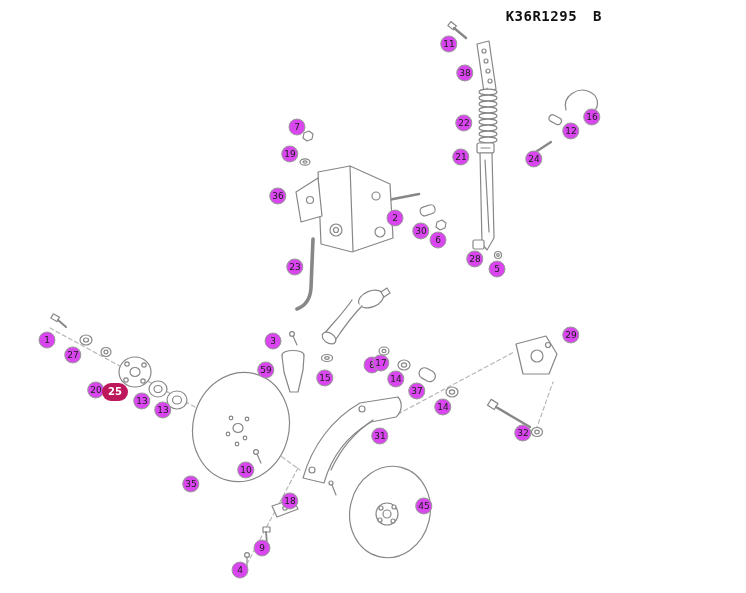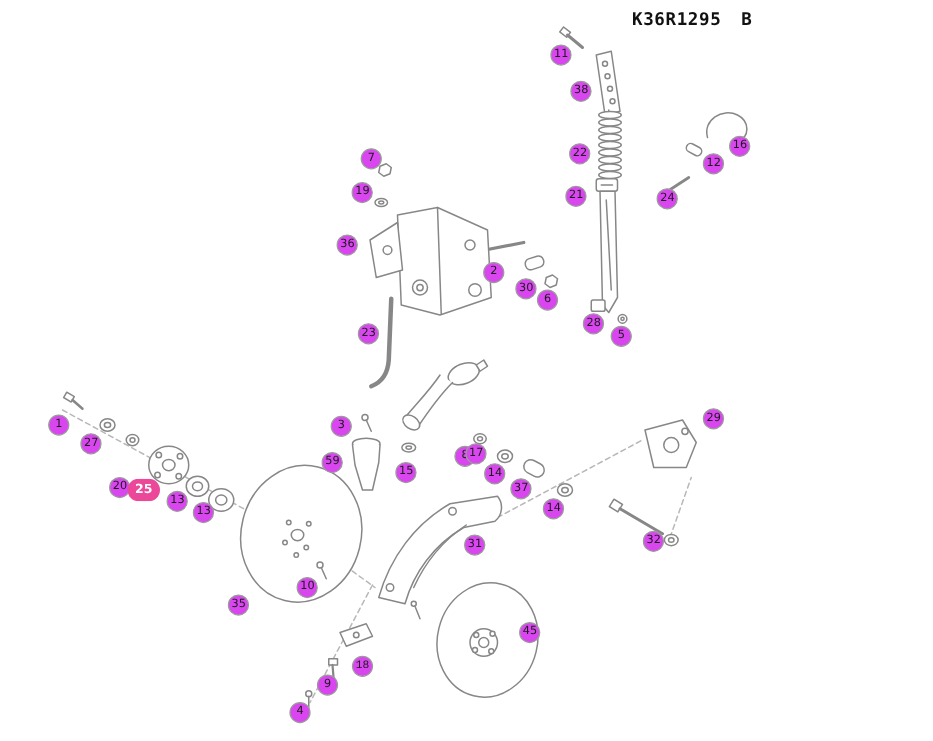--- a/index.html
+++ b/index.html
@@ -298,28 +298,28 @@
       <div class="callout" style="left: 246px; top: 470px; border-color: rgb(155, 155, 155); color: rgb(28, 28, 28);">10</div>
       <div class="callout" style="left: 449px; top: 44px; border-color: rgb(155, 155, 155); color: rgb(28, 28, 28);">11</div>
       <div class="callout" style="left: 571px; top: 131px; border-color: rgb(155, 155, 155); color: rgb(28, 28, 28);">12</div>
       <div class="callout" style="left: 142px; top: 401px; border-color: rgb(155, 155, 155); color: rgb(28, 28, 28);">13</div>
       <div class="callout" style="left: 163px; top: 410px; border-color: rgb(155, 155, 155); color: rgb(28, 28, 28);">13</div>
       <div class="callout" style="left: 396px; top: 379px; border-color: rgb(155, 155, 155); color: rgb(28, 28, 28);">14</div>
       <div class="callout" style="left: 443px; top: 407px; border-color: rgb(155, 155, 155); color: rgb(28, 28, 28);">14</div>
       <div class="callout" style="left: 325px; top: 378px; border-color: rgb(155, 155, 155); color: rgb(28, 28, 28);">15</div>
       <div class="callout" style="left: 592px; top: 117px; border-color: rgb(155, 155, 155); color: rgb(28, 28, 28);">16</div>
       <div class="callout" style="left: 345px; top: 363px; border-color: rgb(155, 155, 155); color: rgb(28, 28, 28); margin-left: 36px;">17</div>
-      <div class="callout" style="left: 290px; top: 533px; border-color: rgb(155, 155, 155); color: rgb(28, 28, 28); font-family: Liberation Mono, monospace;">18</div>
+      <div class="callout" style="left: 290px; top: 501px; border-color: rgb(155, 155, 155); color: rgb(28, 28, 28);">18</div>
       <div class="callout" style="left: 290px; top: 154px; border-color: rgb(155, 155, 155); color: rgb(28, 28, 28);">19</div>
       <div class="callout" style="left: 96px; top: 390px; border-color: rgb(155, 155, 155); color: rgb(28, 28, 28);">20</div>
       <div class="callout" style="left: 461px; top: 157px; border-color: rgb(155, 155, 155); color: rgb(28, 28, 28);">21</div>
       <div class="callout" style="left: 464px; top: 123px; border-color: rgb(155, 155, 155); color: rgb(28, 28, 28);">22</div>
       <div class="callout" style="left: 295px; top: 267px; border-color: rgb(155, 155, 155); color: rgb(28, 28, 28);">23</div>
       <div class="callout" style="left: 534px; top: 159px; border-color: rgb(155, 155, 155); color: rgb(28, 28, 28);">24</div>
-      <div class="callout highlighted" style="left: 115px; top: 392px; border-color: transparent; color: rgb(255, 255, 255); background: #ec4899;">25</div>
+      <div class="callout highlighted" style="left: 115px; top: 392px; border-color: transparent; color: rgb(255, 255, 255); background: #be185d;">25</div>
       <div class="callout" style="left: 424px; top: 506px; border-color: rgb(155, 155, 155); color: rgb(28, 28, 28);">45</div>
       <div class="callout" style="left: 73px; top: 355px; border-color: rgb(155, 155, 155); color: rgb(28, 28, 28);">27</div>
       <div class="callout" style="left: 475px; top: 259px; border-color: rgb(155, 155, 155); color: rgb(28, 28, 28);">28</div>
       <div class="callout" style="left: 571px; top: 335px; border-color: rgb(155, 155, 155); color: rgb(28, 28, 28);">29</div>
       <div class="callout" style="left: 421px; top: 231px; border-color: rgb(155, 155, 155); color: rgb(28, 28, 28);">30</div>
       <div class="callout" style="left: 380px; top: 436px; border-color: rgb(155, 155, 155); color: rgb(28, 28, 28);">31</div>
       <div class="callout" style="left: 506px; top: 433px; border-color: rgb(155, 155, 155); color: rgb(28, 28, 28); margin-left: 17px;">32</div>
       <div class="callout" style="left: 266px; top: 370px; border-color: rgb(155, 155, 155); color: rgb(28, 28, 28);">59</div>
       <div class="callout" style="left: 633px; top: 208px; border-color: rgb(155, 155, 155); color: rgb(28, 28, 28);">34</div>
       <div class="callout" style="left: 191px; top: 484px; border-color: rgb(155, 155, 155); color: rgb(28, 28, 28);">35</div>

